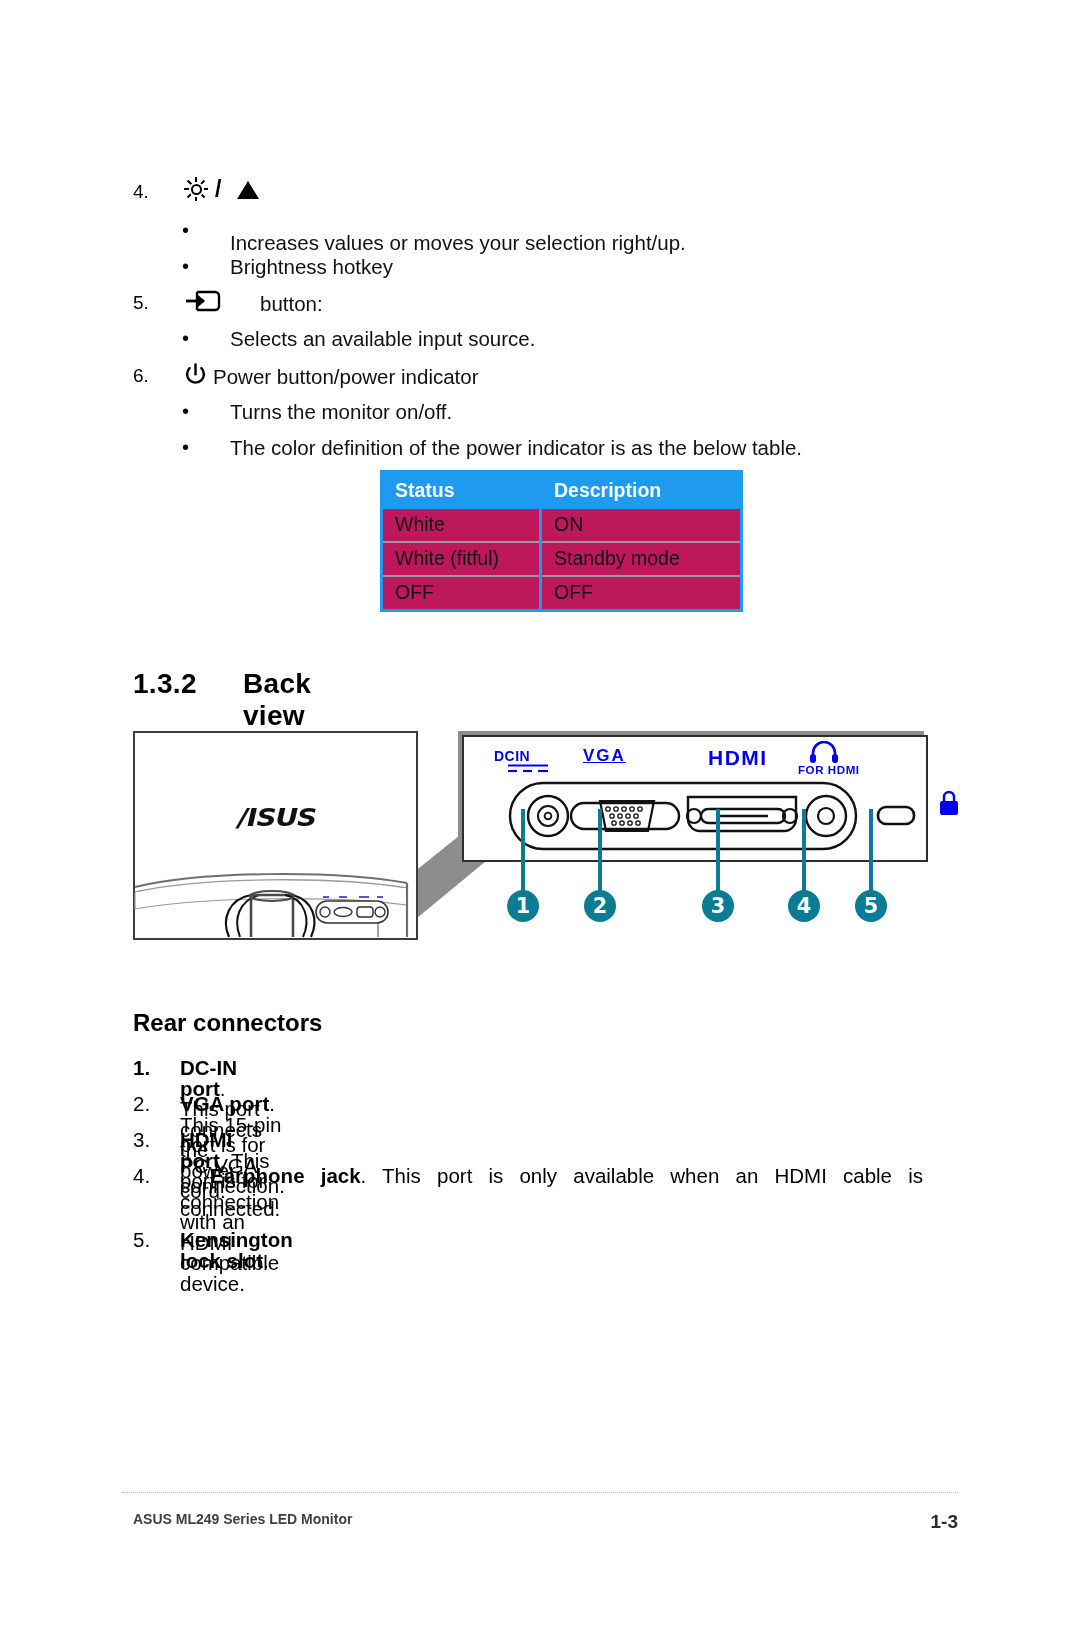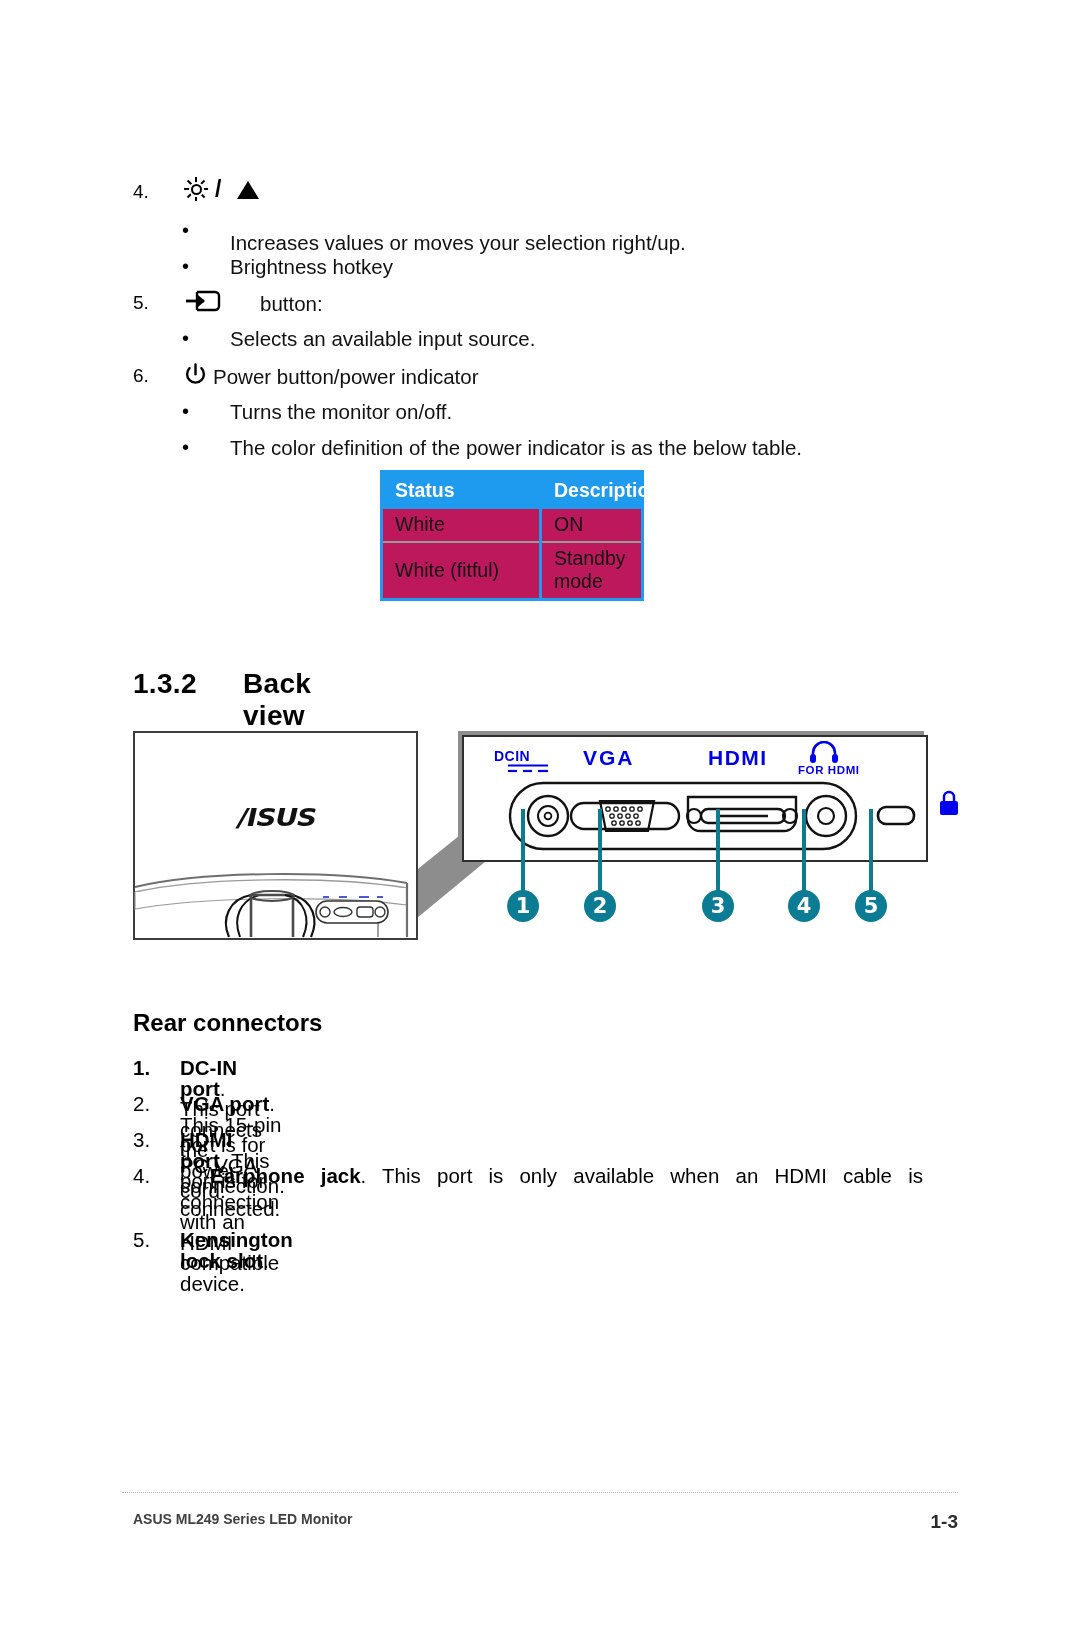--- a/index.html
+++ b/index.html
@@ -84,21 +84,21 @@
   .inp-icon { position: absolute; width: 36px; height: 24px; }
 
   
   .pwr-icon { position: absolute; width: 21px; height: 23px; }
 
   
   #status-table {
     position: absolute;
     left: 380px;
     top: 470px;
-    width: 264px;
+    width: 363px;
     border: 3px solid #1e9aef;
     box-sizing: border-box;
     background: #fff;
   }
   #status-table table {
     border-collapse: collapse;
     width: 100%;
     table-layout: fixed;
   }
   #status-table th {
@@ -193,21 +193,21 @@
     background: #8d8d8d;
   }
 
   .lbl {
     position: absolute;
     color: #0000ee;
     font-weight: bold;
     white-space: nowrap;
   }
   .lbl-dcin { font-size: 14px; letter-spacing: .5px; }
-  .lbl-vga  { font-size: 21px; letter-spacing: 2px; }
+  .lbl-vga  { font-size: 17px; letter-spacing: 2px; text-decoration: underline; }
   .lbl-hdmi { font-size: 21px; letter-spacing: 1.5px; }
   .lbl-forhdmi { font-size: 11.5px; font-weight: bold; letter-spacing: .6px; }
 
   
   .leader {
     position: absolute;
     width: 4px;
     background: #0b7c93;
   }
   .cnum {
@@ -344,20 +344,24 @@
       </thead>
       <tbody>
         <tr class="first">
           <td>White</td>
           <td>ON</td>
         </tr>
         <tr>
           <td>White (fitful)</td>
           <td>Standby mode</td>
         </tr>
+        <tr>
+          <td>OFF</td>
+          <td>OFF</td>
+        </tr>
       </tbody>
     </table>
   </div>
 
   <div id="sec-head">
     <span class="snum">1.3.2</span>
     <span class="stxt">Back view</span>
   </div>
 
   <div id="figure">

